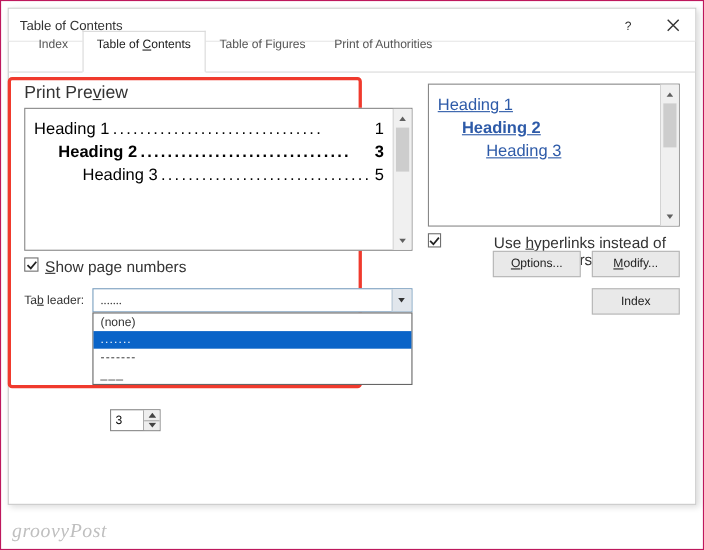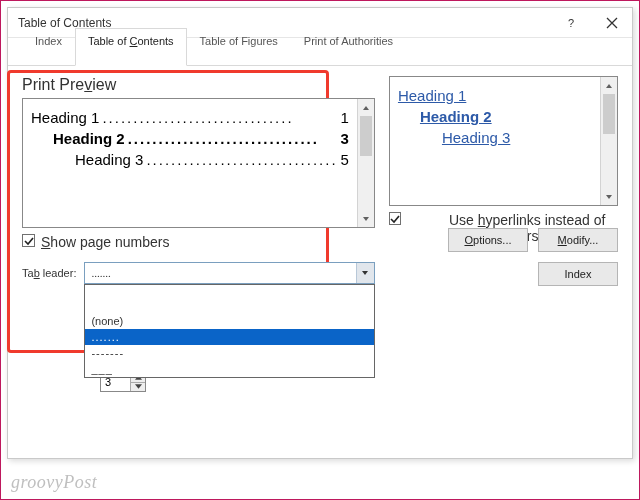--- a/index.html
+++ b/index.html
@@ -220,21 +220,21 @@
               <span>Ta</span><span class="underline-key">b</span><span> leader:</span>
             </span>
             <div class="combo">
               <span class="val">.......</span>
               <span class="dd">
                 <svg viewBox="0 0 8 8">
                     <path d="M1 2 L7 2 L4 6 Z"></path>
                   </svg>
               </span>
               <div class="dropdown-list">
-                <div class="dd-opt" style="letter-spacing:0;margin-top:28px;">(none)</div>
+                <div class="dd-opt" style="letter-spacing:0;">(none)</div>
                 <div class="dd-opt sel">.......</div>
                 <div class="dd-opt">-------</div>
                 <div class="dd-opt">___</div>
               </div>
             </div>
           </div>
         </div>
 
         <div class="col">
           <div class="previewbox">

